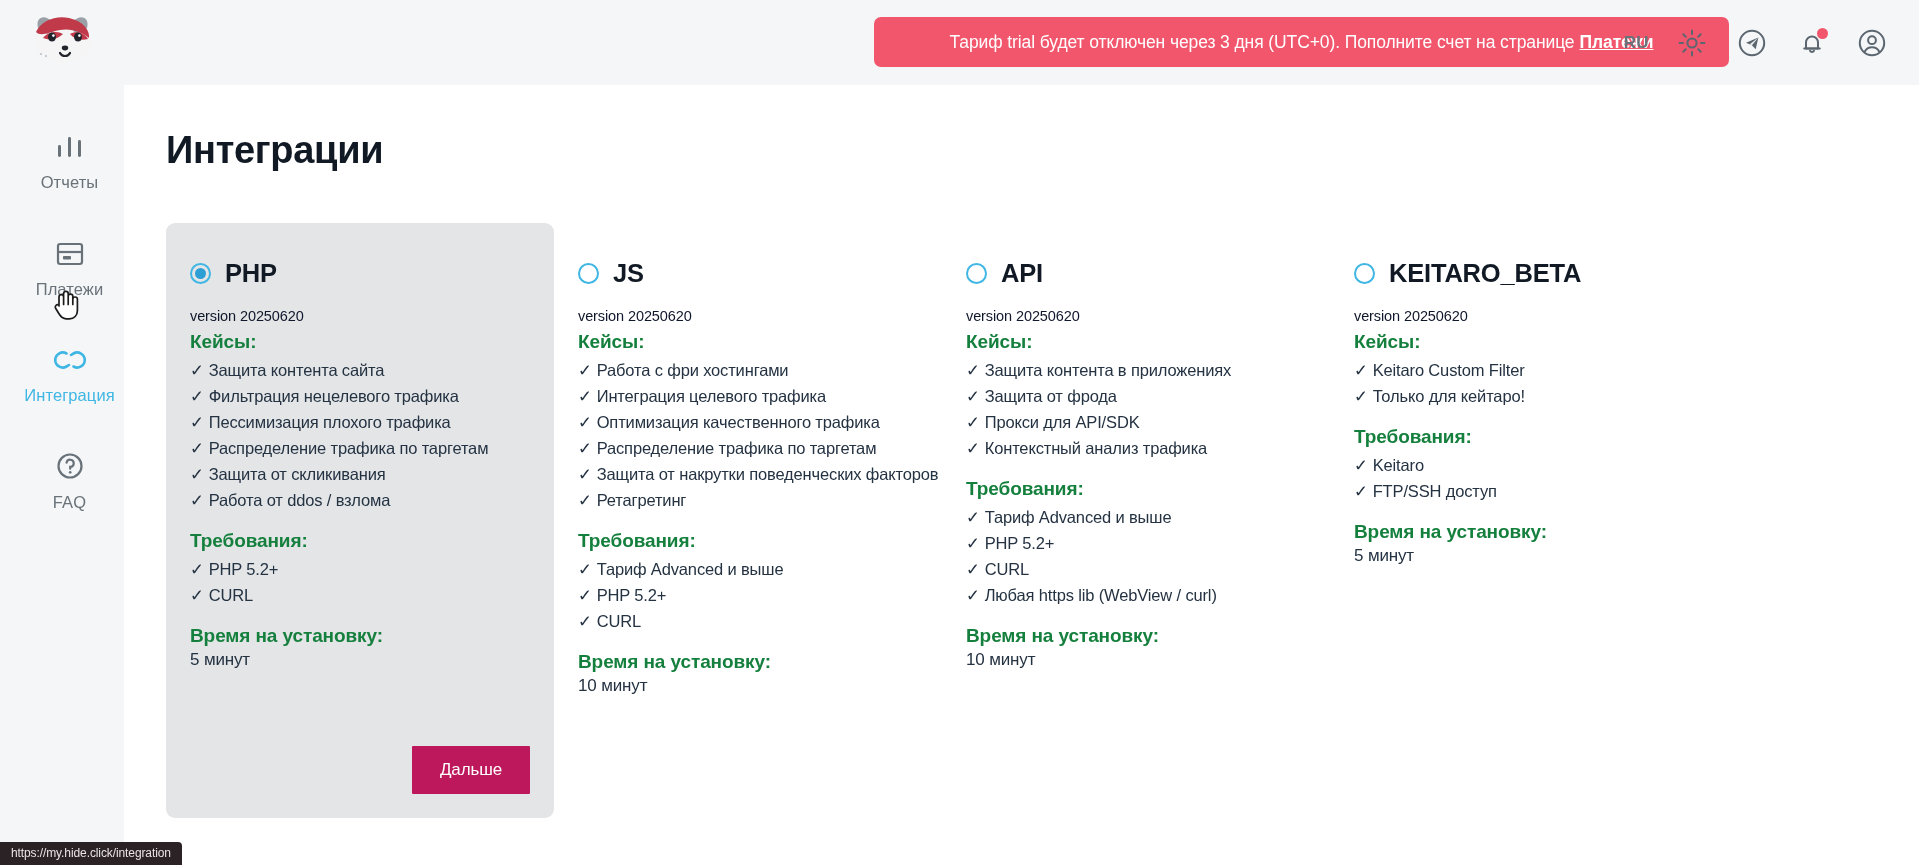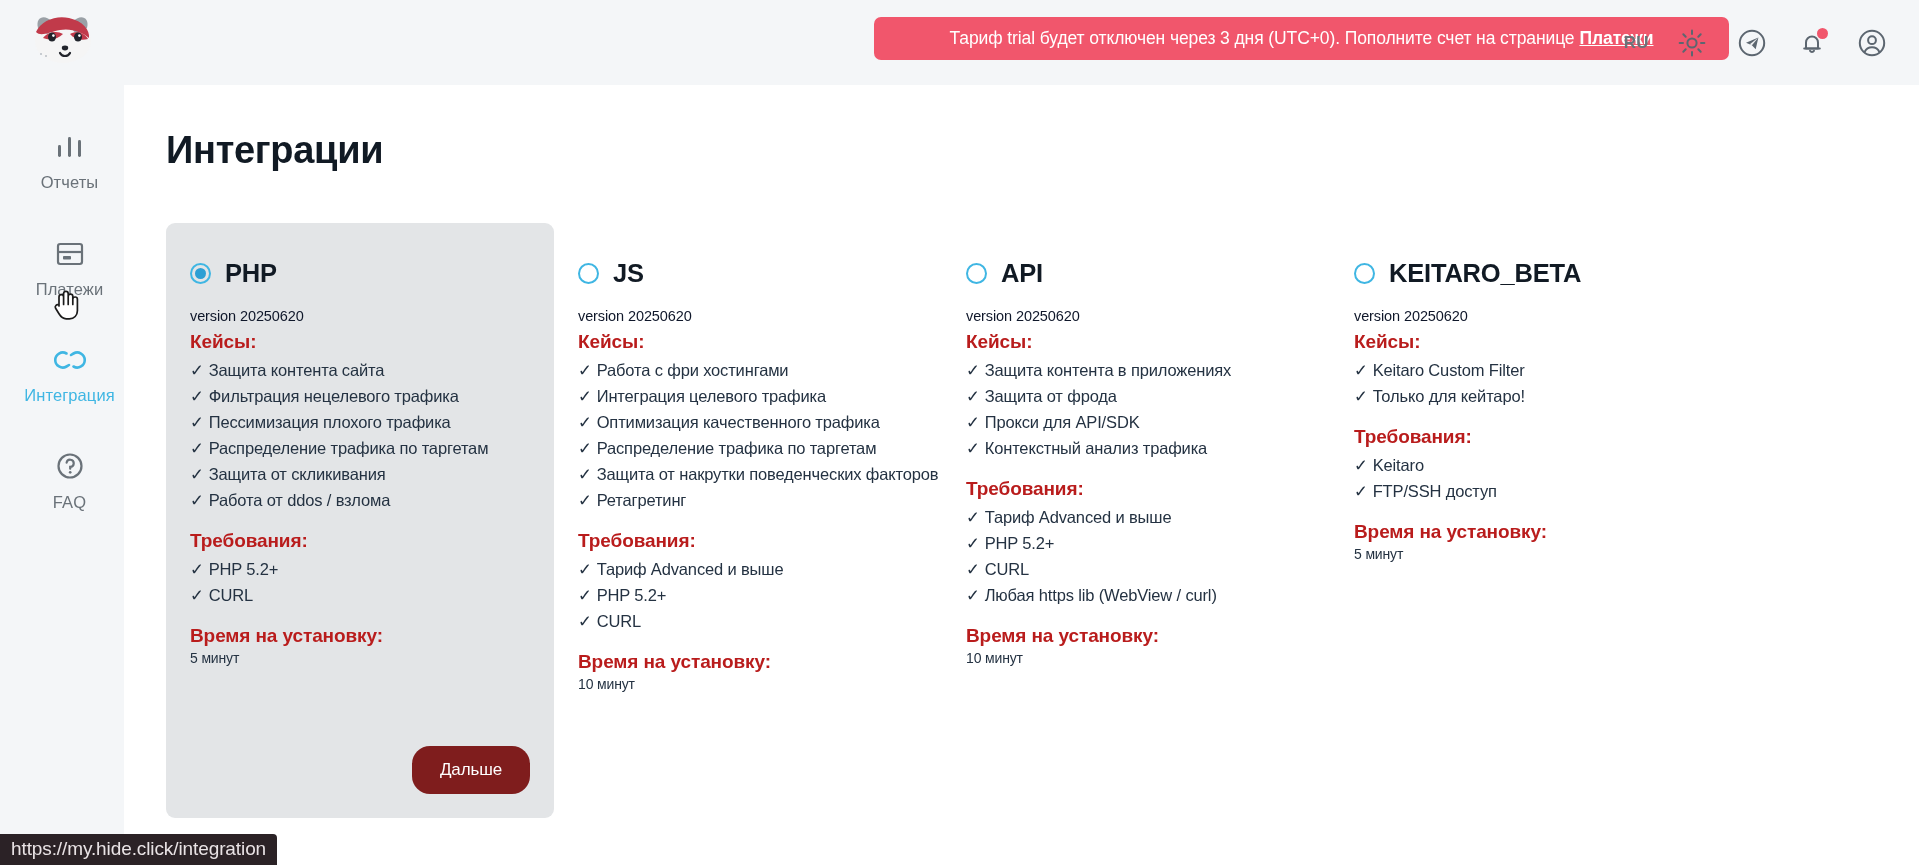--- a/index.html
+++ b/index.html
@@ -40,21 +40,21 @@
   .nav-item.active .nav-label { color: #3fb6e3; }
 
   
   .topbar {
     position: absolute; left: 124px; top: 0; right: 0; height: 85px;
     background: #f4f6f8;
     display: flex; align-items: center; justify-content: flex-end;
   }
   .alert-banner {
     position: absolute; left: 750px; top: 17px;
-    width: 855px; height: 43px;
+    width: 855px; height: 50px;
     background: #f1566c; border-radius: 7px;
     display: flex; align-items: center; justify-content: center;
     color: #ffffff; font-size: 17.5px; letter-spacing: -0.1px;
     cursor: pointer;
   }
   .alert-banner .alert-link {
     color: #ffffff; font-weight: bold; text-decoration: underline; margin-left: 5px;
   }
   .topbar-right {
     position: absolute; right: 30px; top: 0; height: 85px;
@@ -91,41 +91,41 @@
   .radio {
     width: 21px; height: 21px; border-radius: 50%;
     border: 2.5px solid #3fb6e3; background: transparent;
     display: flex; align-items: center; justify-content: center;
     flex: 0 0 auto; cursor: pointer;
   }
   .radio .dot { width: 11px; height: 11px; border-radius: 50%; background: transparent; }
   .radio.on .dot { background: #2d9fd4; }
   .card-title { font-size: 25.5px; font-weight: bold; color: #111a24; letter-spacing: -0.2px; }
   .card-version { margin-top: 20px; font-size: 14.5px; color: #0f172a; letter-spacing: -0.1px; }
-  .sec-title { margin-top: 7px; font-size: 19px; font-weight: bold; color: #b91c1c; letter-spacing: -0.1px; }
+  .sec-title { margin-top: 7px; font-size: 19px; font-weight: bold; color: #15803d; letter-spacing: -0.1px; }
   ul.feat { list-style: none; margin-top: 4px; }
   ul.feat li {
     font-size: 16.5px; color: #243242; line-height: 24px; letter-spacing: -0.15px;
     white-space: nowrap; padding: 1px 0;
   }
   ul.feat li .chk { margin-right: 5px; }
-  .time-val { margin-top: 3px; font-size: 14px; color: #243242; letter-spacing: -0.15px; }
+  .time-val { margin-top: 3px; font-size: 17px; color: #243242; letter-spacing: -0.15px; }
   .next-btn {
     position: absolute; right: 24px; bottom: 24px;
-    width: 118px; height: 48px; border: none; border-radius: 18px;
-    background: #7f1d1d; color: #ffffff; font-size: 17px;
+    width: 118px; height: 48px; border: none; border-radius: 1px;
+    background: #be185d; color: #ffffff; font-size: 17px;
     font-family: inherit; cursor: pointer; letter-spacing: -0.1px;
   }
   .sec-gap { height: 10px; }
 
   
   .statusbar {
     position: absolute; left: 0; bottom: 0;
     background: #2b2226; color: #e9e3e5;
-    font-size: 19px; padding: 4px 11px 5px 11px;
+    font-size: 12px; padding: 4px 11px 5px 11px;
     border-top-right-radius: 4px;
     letter-spacing: -0.1px;
   }
 
   
   .cursor { position: absolute; left: 52px; top: 286px; pointer-events: none; }
 </style>
 </head>
 <body>
 

